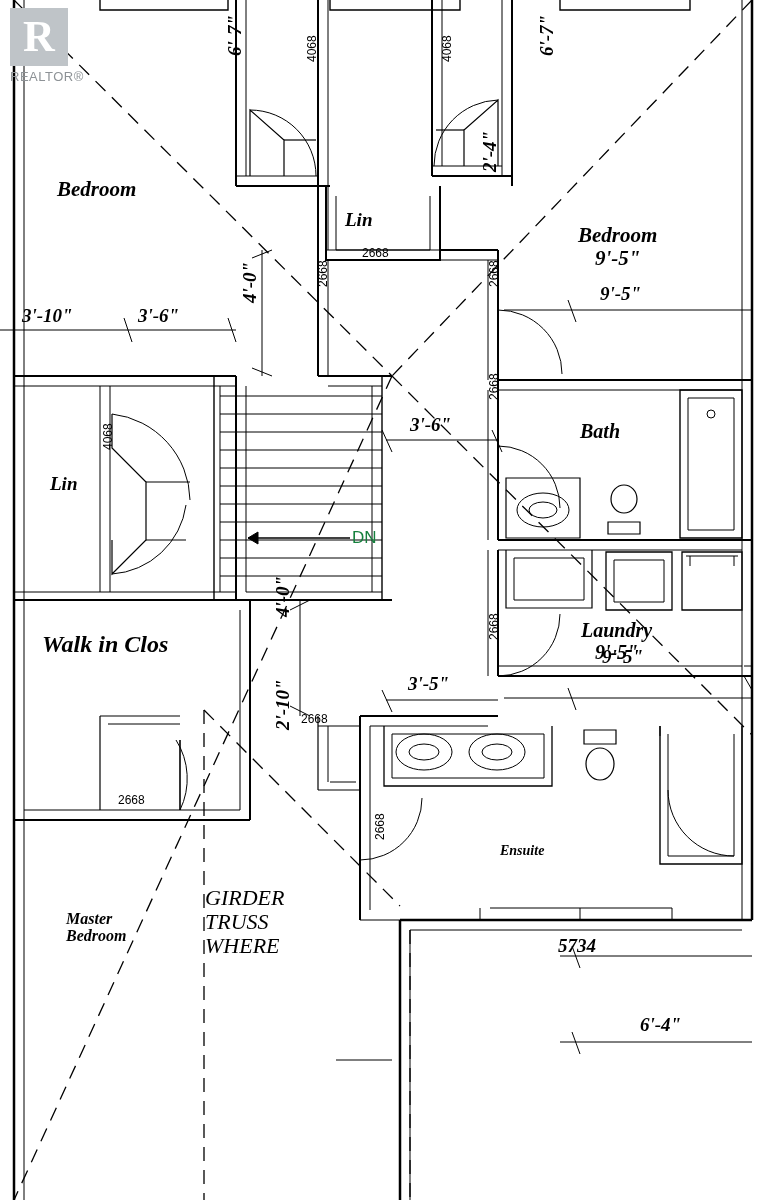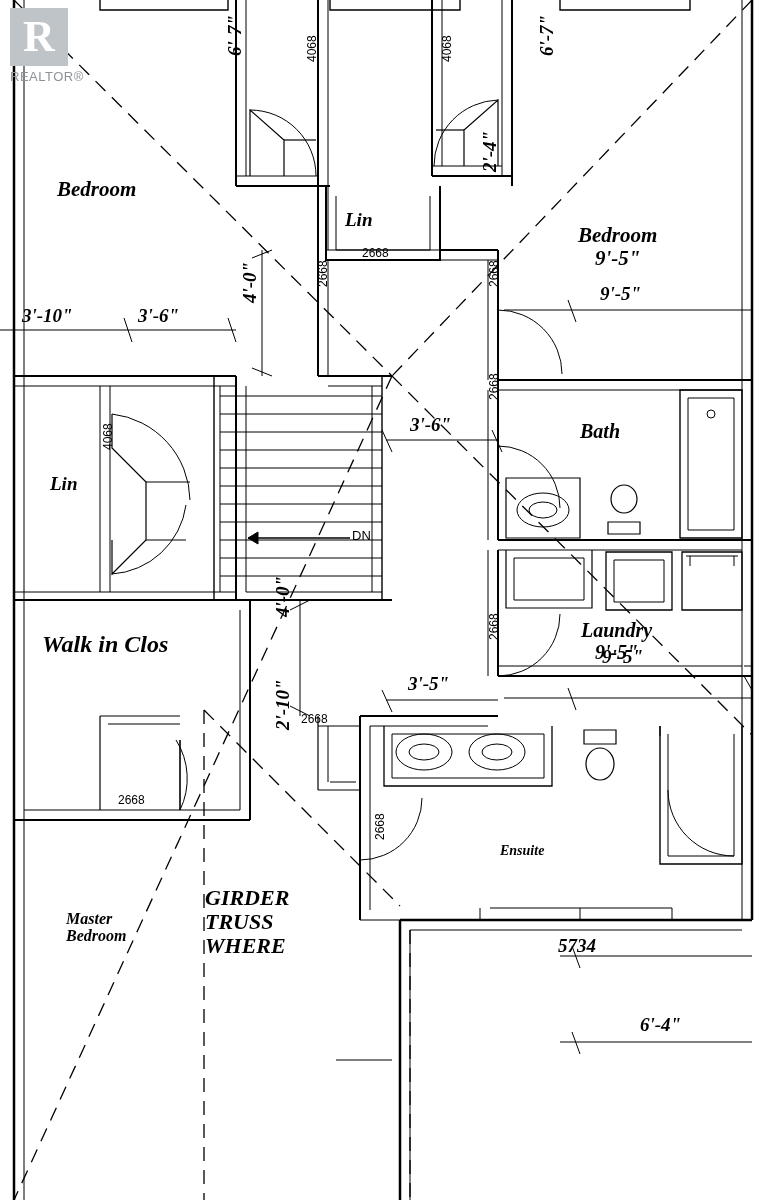--- a/index.html
+++ b/index.html
@@ -6,22 +6,22 @@
   body{width:765px;height:1200px;position:relative;overflow:hidden;font-family:"Liberation Serif",serif;}
   #plan{position:absolute;left:0;top:0;width:765px;height:1200px;}
   .lbl{position:absolute;font-family:"Liberation Serif",serif;font-weight:bold;font-style:italic;color:#000;white-space:pre;line-height:1.08;}
   .dim{position:absolute;font-family:"Liberation Serif",serif;font-weight:bold;font-style:italic;color:#000;white-space:nowrap;}
   .door{position:absolute;font-family:"Liberation Sans",sans-serif;font-size:12px;color:#000;white-space:nowrap;}
   .rot90{transform-origin:0 0;transform:rotate(-90deg);}
   .watermark{position:absolute;left:10px;top:8px;width:64px;height:90px;}
   .wm-box{width:58px;height:58px;background:#bfc4c8;display:flex;align-items:center;justify-content:center;}
   .wm-r{font-family:"Liberation Serif",serif;font-size:44px;font-weight:bold;color:#ffffff;line-height:1;}
   .wm-txt{font-family:"Liberation Sans",sans-serif;font-size:13px;color:#8d9296;letter-spacing:.5px;margin-top:3px;}
-  .girder{position:absolute;left:205px;top:886px;width:155px;font-family:"Liberation Serif",serif;font-weight:bold;font-style:italic;font-size:22px;line-height:1.08;color:#000;}
-  .dn{position:absolute;font-family:"Liberation Sans",sans-serif;font-size:13px;color:#000000;}
+  .girder{position:absolute;left:205px;top:886px;width:155px;font-family:"Liberation Serif",serif;font-weight:normal;font-style:italic;font-size:22px;line-height:1.08;color:#000;}
+  .dn{position:absolute;font-family:"Liberation Sans",sans-serif;font-size:17px;color:#15803d;}
 </style>
 </head>
 <body>
 
 <svg id="plan" viewBox="0 0 765 1200">
   <g fill="none" stroke="#000" stroke-width="2">
 
     <path d="M14 0 L14 1200" stroke-width="2.5"></path>
     <path d="M24 0 L24 1200" stroke-width="1"></path>
 

